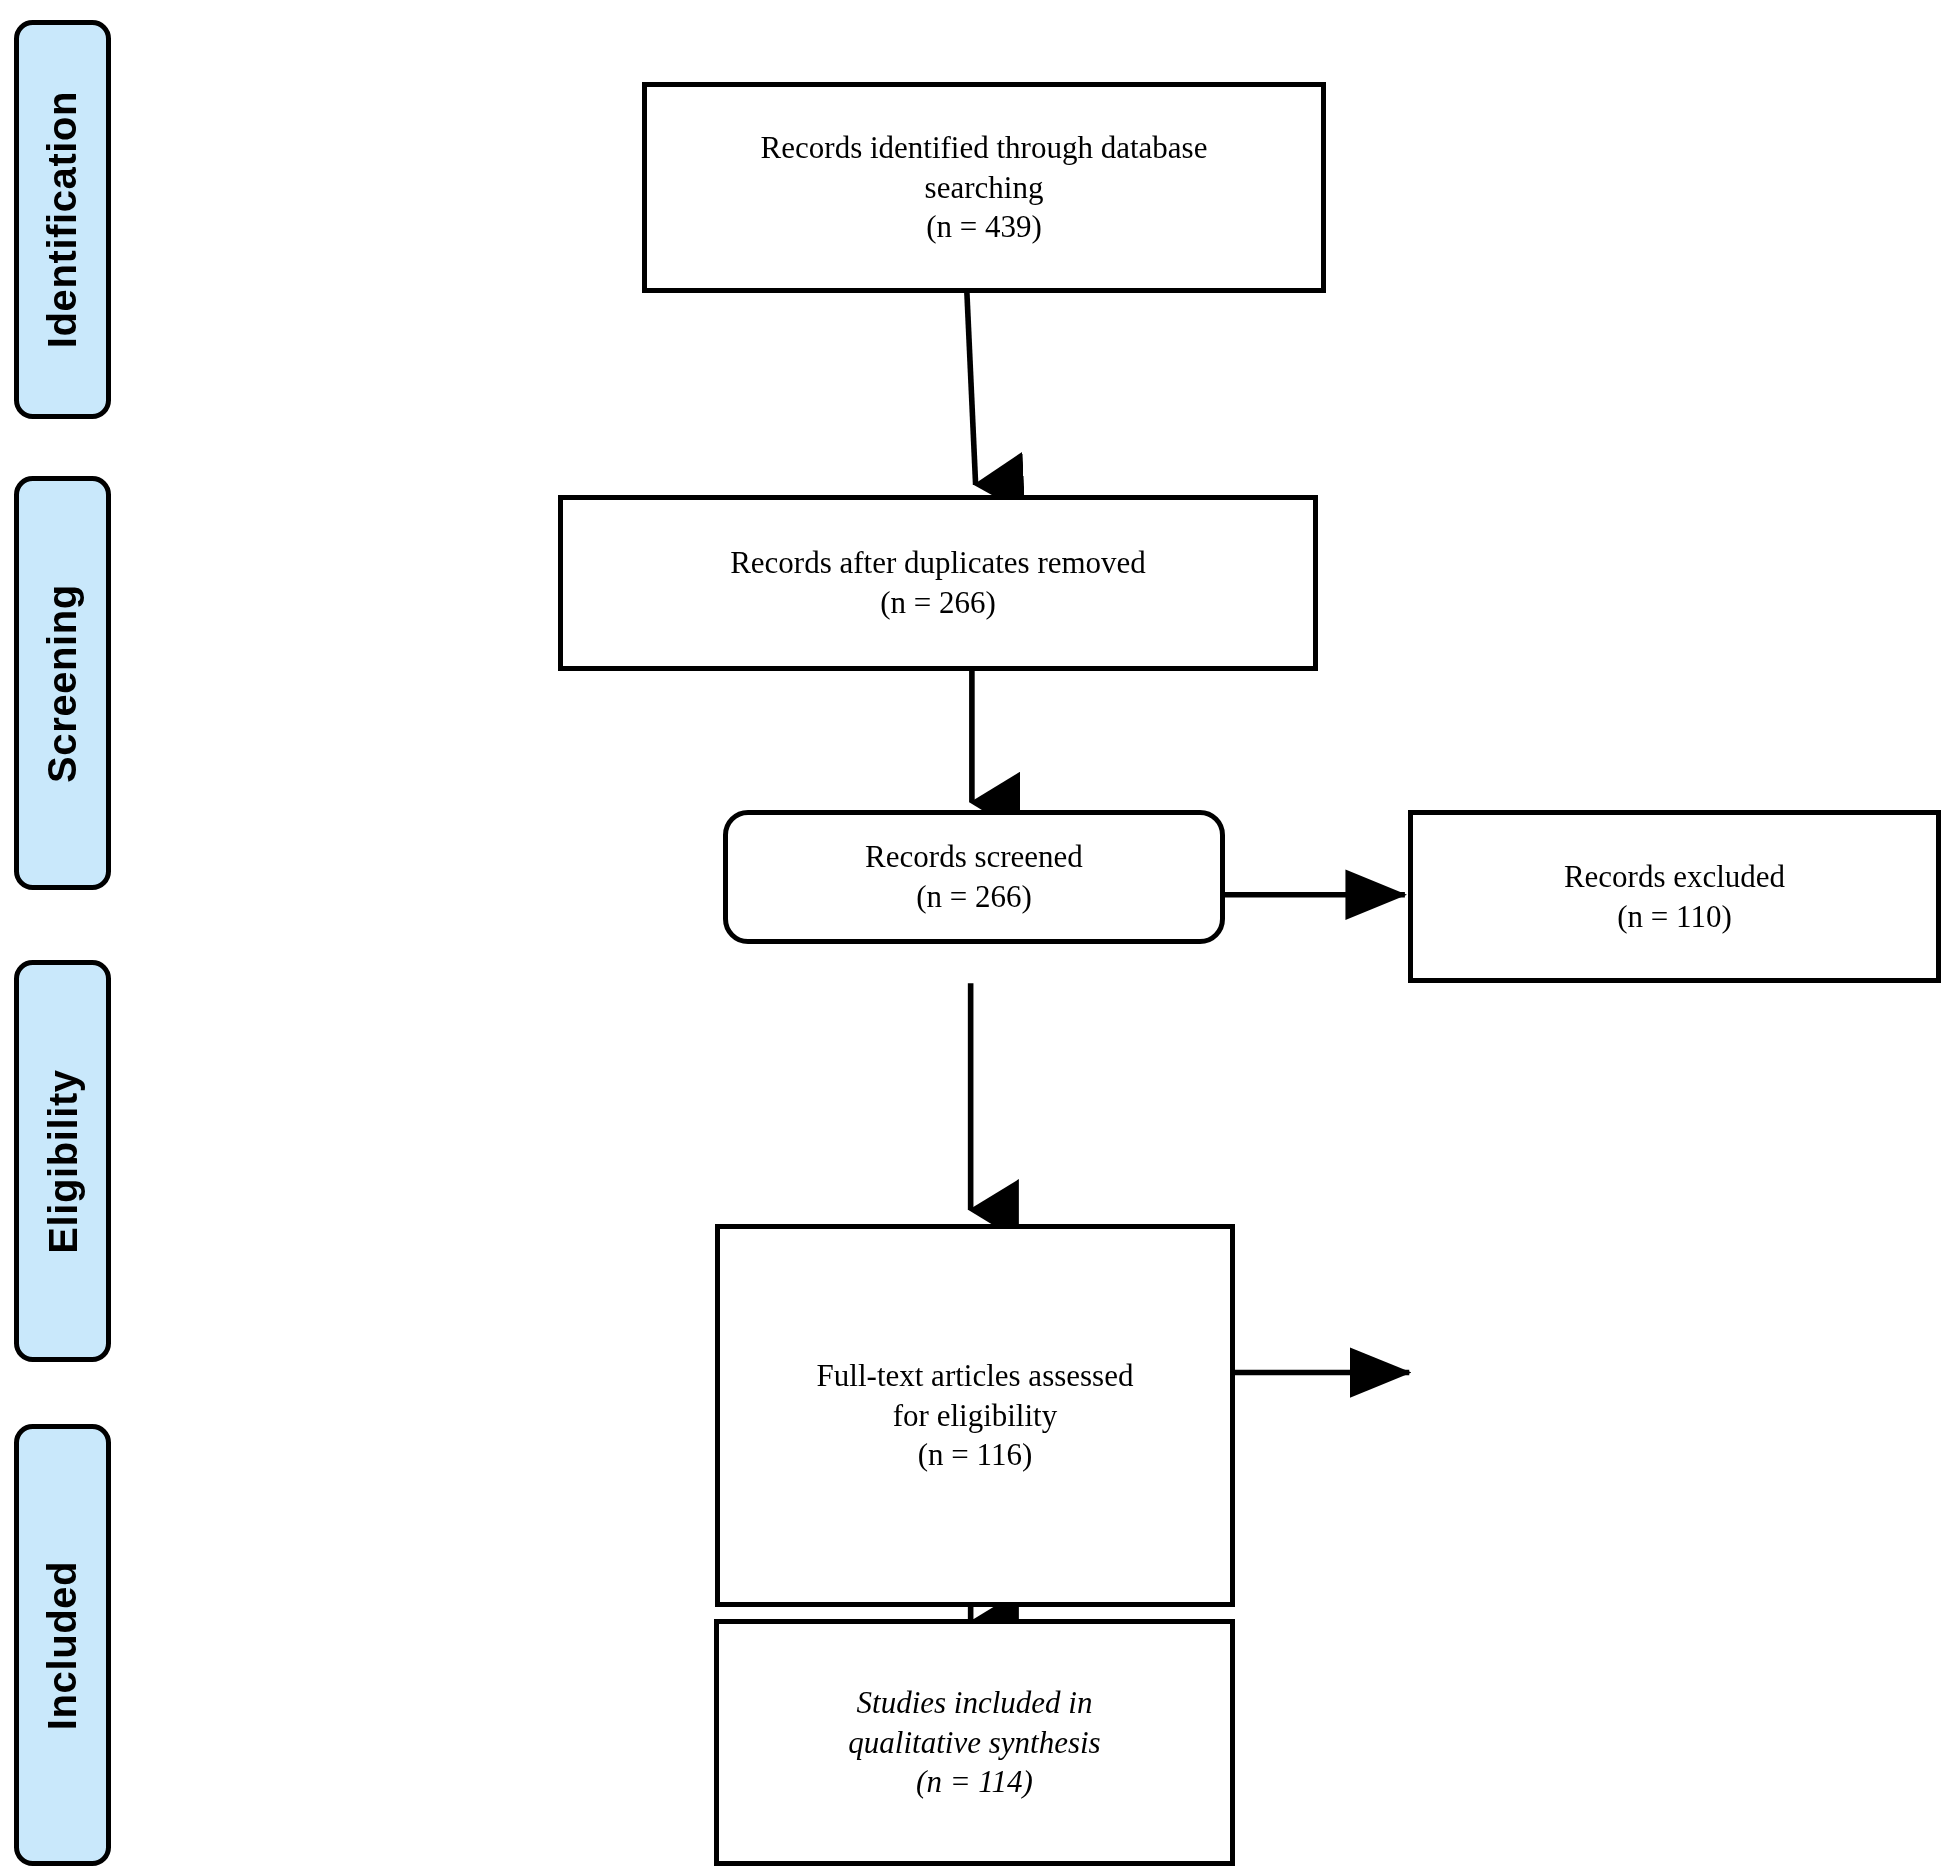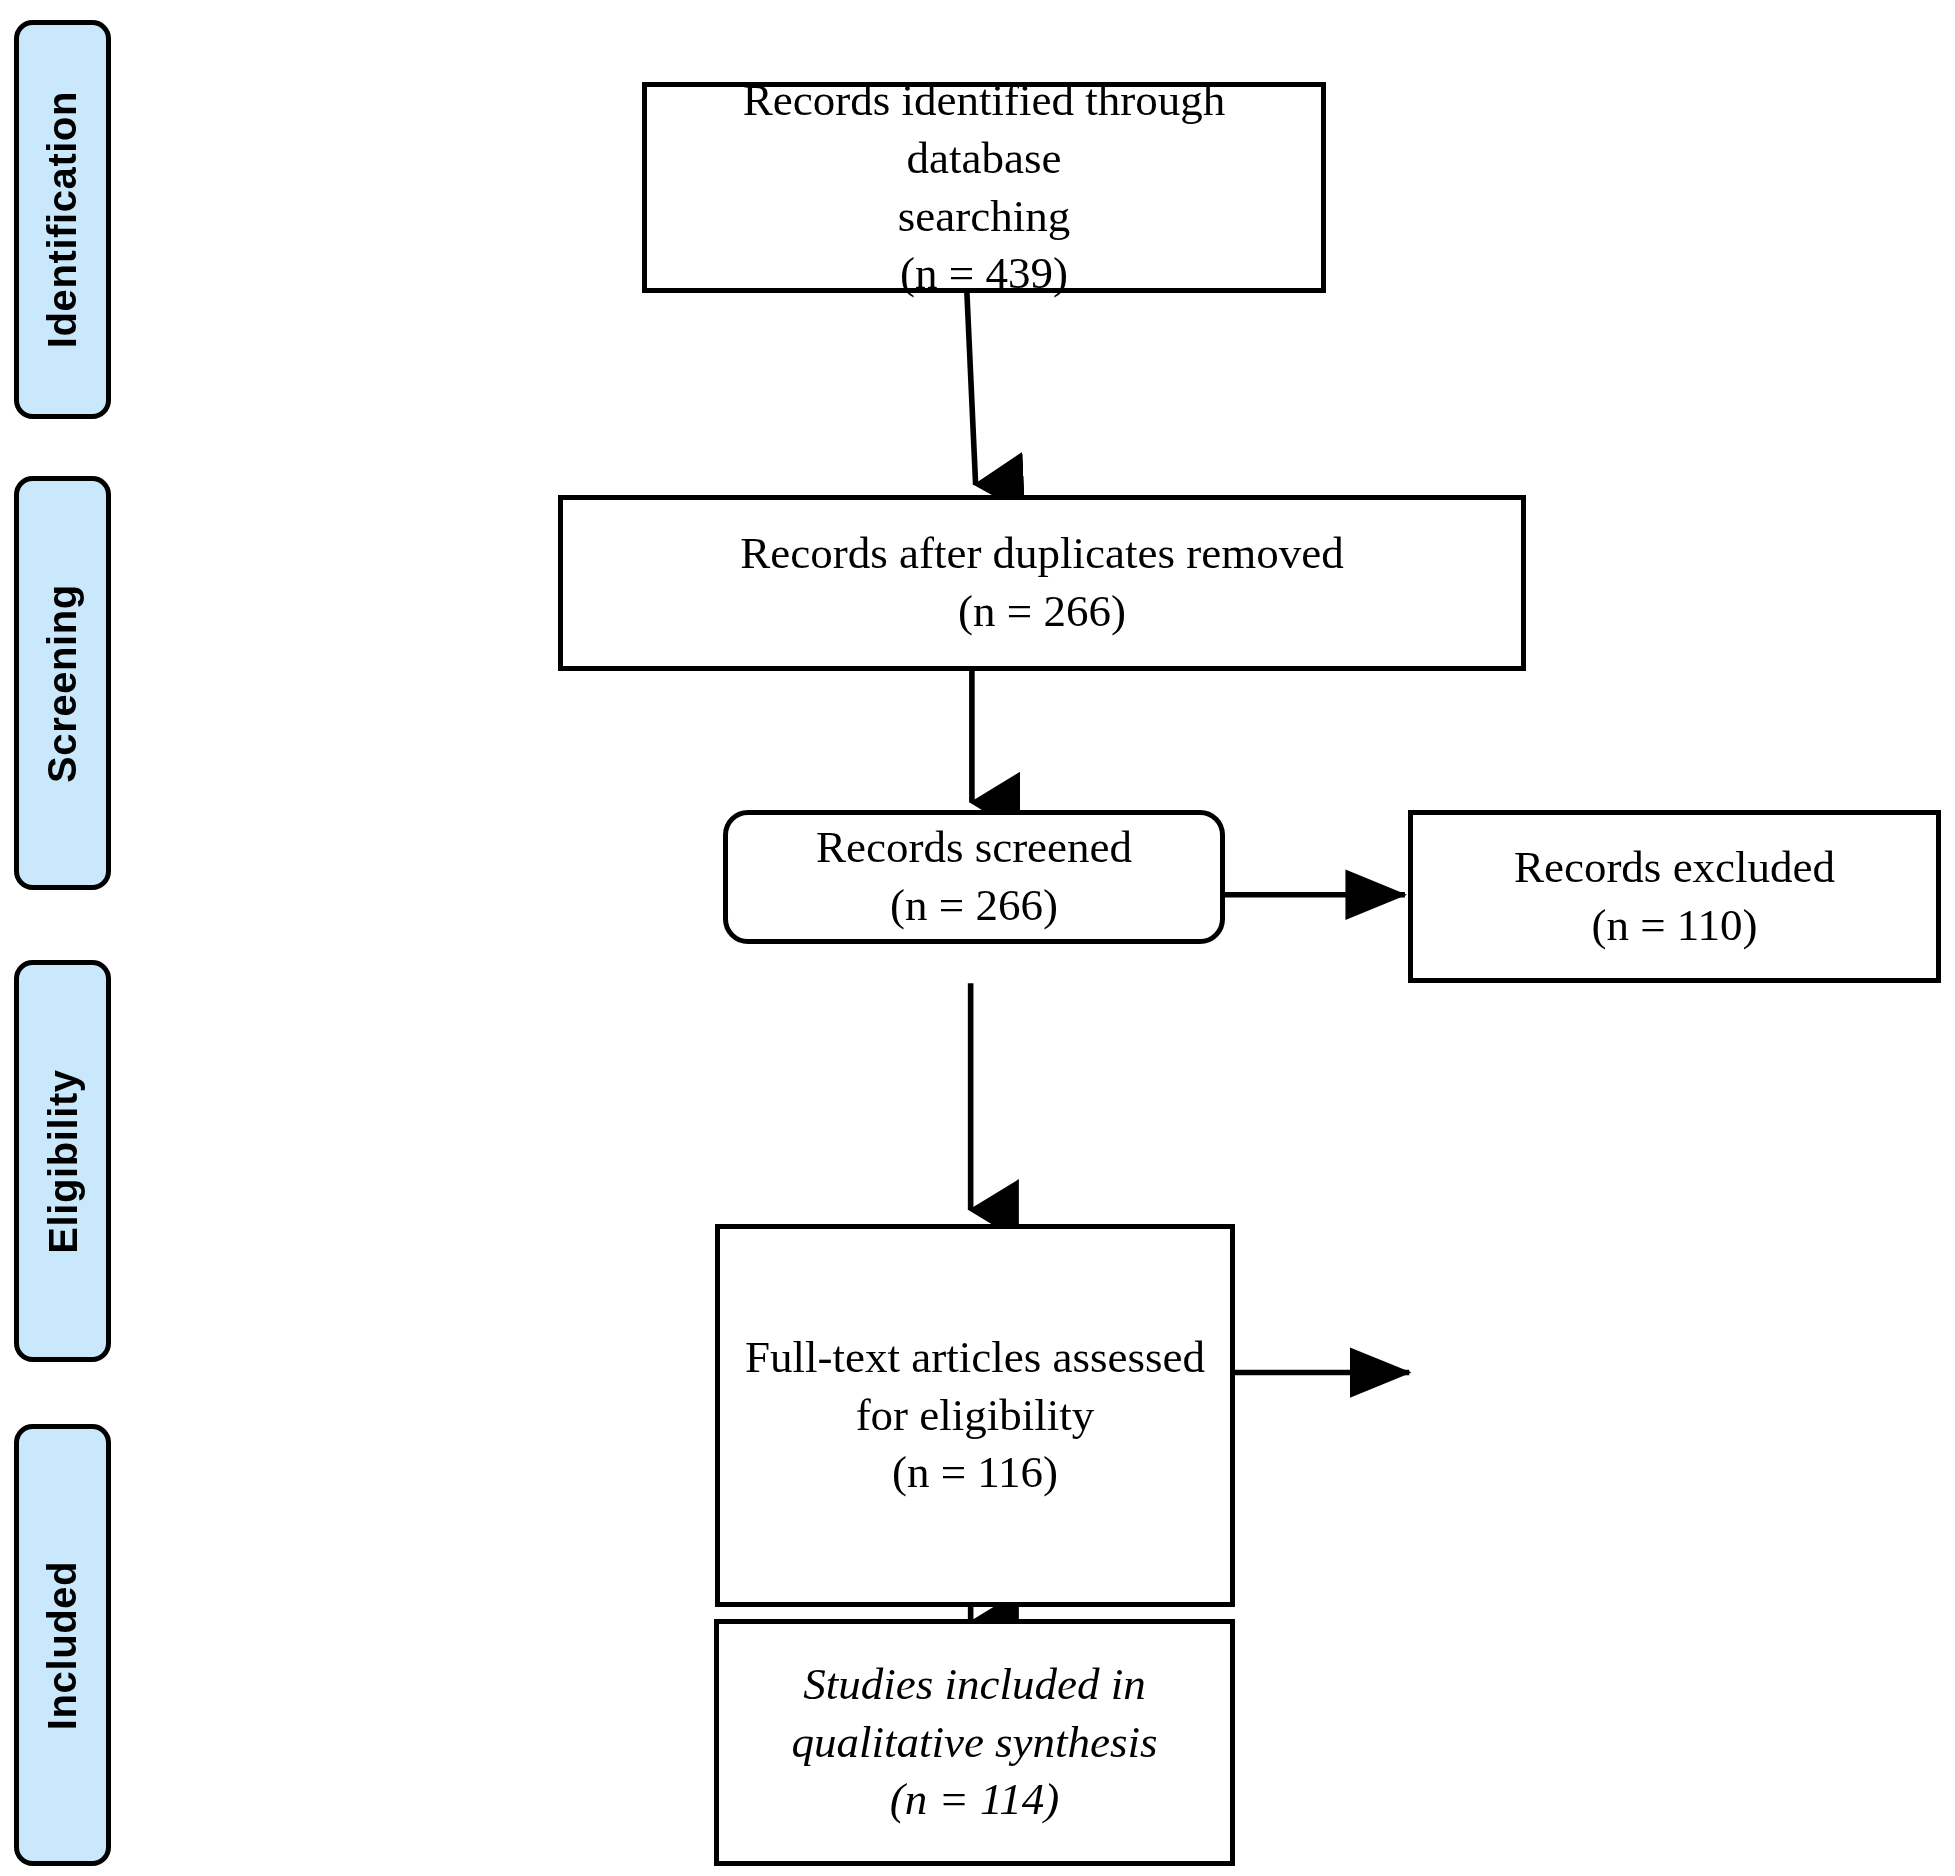--- a/index.html
+++ b/index.html
@@ -43,21 +43,21 @@
     position: absolute;
     box-sizing: border-box;
     background: #ffffff;
     border: 5px solid #000000;
     display: flex;
     align-items: center;
     justify-content: center;
     padding: 6.2px 13.7px;
   }
   .flow-box .box-text {
-    font-size: 45px;
+    font-size: 31px;
     line-height: 1.28;
     color: #000000;
     text-align: center;
     white-space: pre-line;
   }
   .flow-box.align-left {
     align-items: flex-start;
     justify-content: flex-start;
     padding: 25px 21px;
   }
@@ -119,21 +119,21 @@
   <div class="stage-label" style="left:14.3px; top:1424px; width:97px; height:442px;">
     <span class="stage-text">Included</span>
   </div>
 
   <div class="flow-box" style="left:642px; top:82px; width:684px; height:211px;">
     <span class="box-text">Records identified through database
 searching
 (n = 439)</span>
   </div>
 
-  <div class="flow-box" style="left:558px; top:495px; width:968px; height:176px;">
+  <div class="flow-box" style="left:558px; top:495px; width:760px; height:176px;">
     <span class="box-text">Records after duplicates removed
 (n = 266)</span>
   </div>
 
   <div class="flow-box" style="left:723px; top:810px; width:502px; height:134px;border-radius:25px;">
     <span class="box-text">Records screened
 (n = 266)</span>
   </div>
 
   <div class="flow-box" style="left:1408px; top:810px; width:533px; height:173px;">

